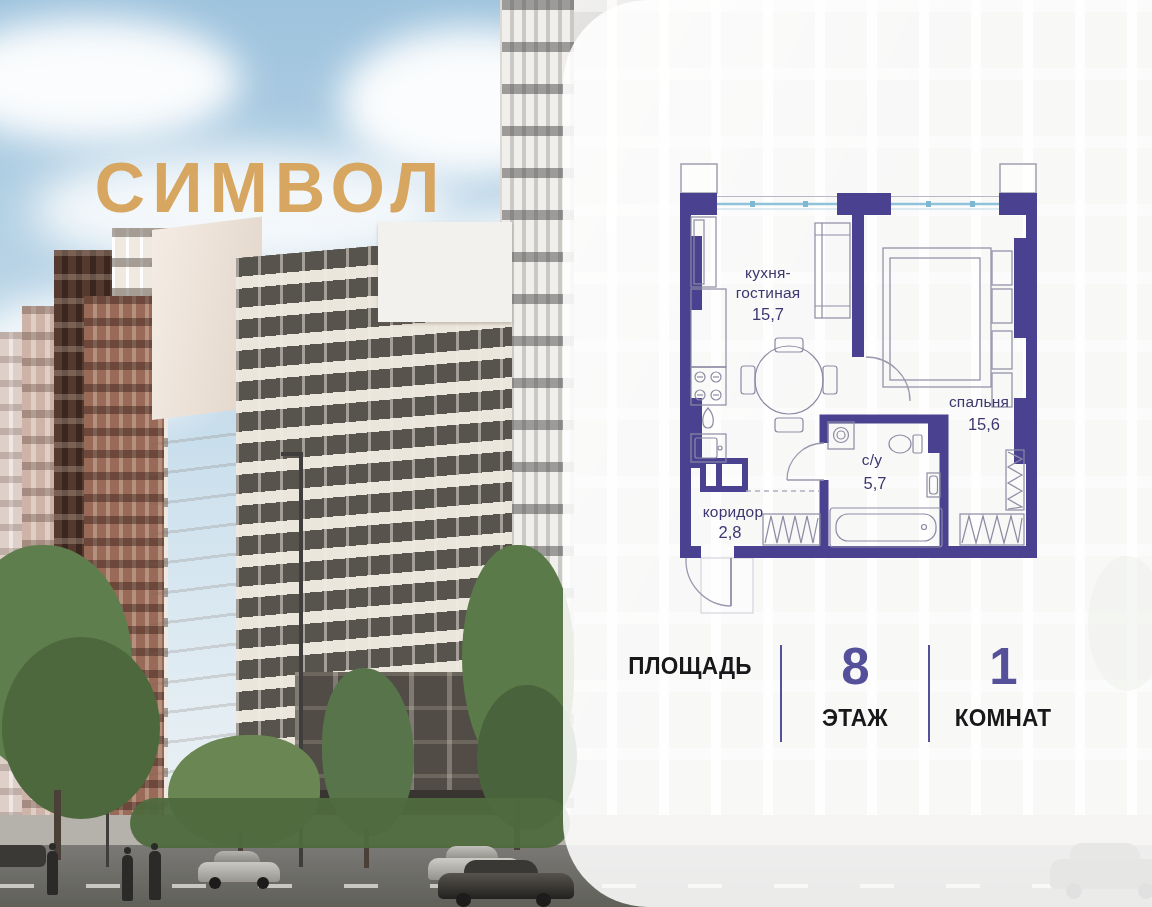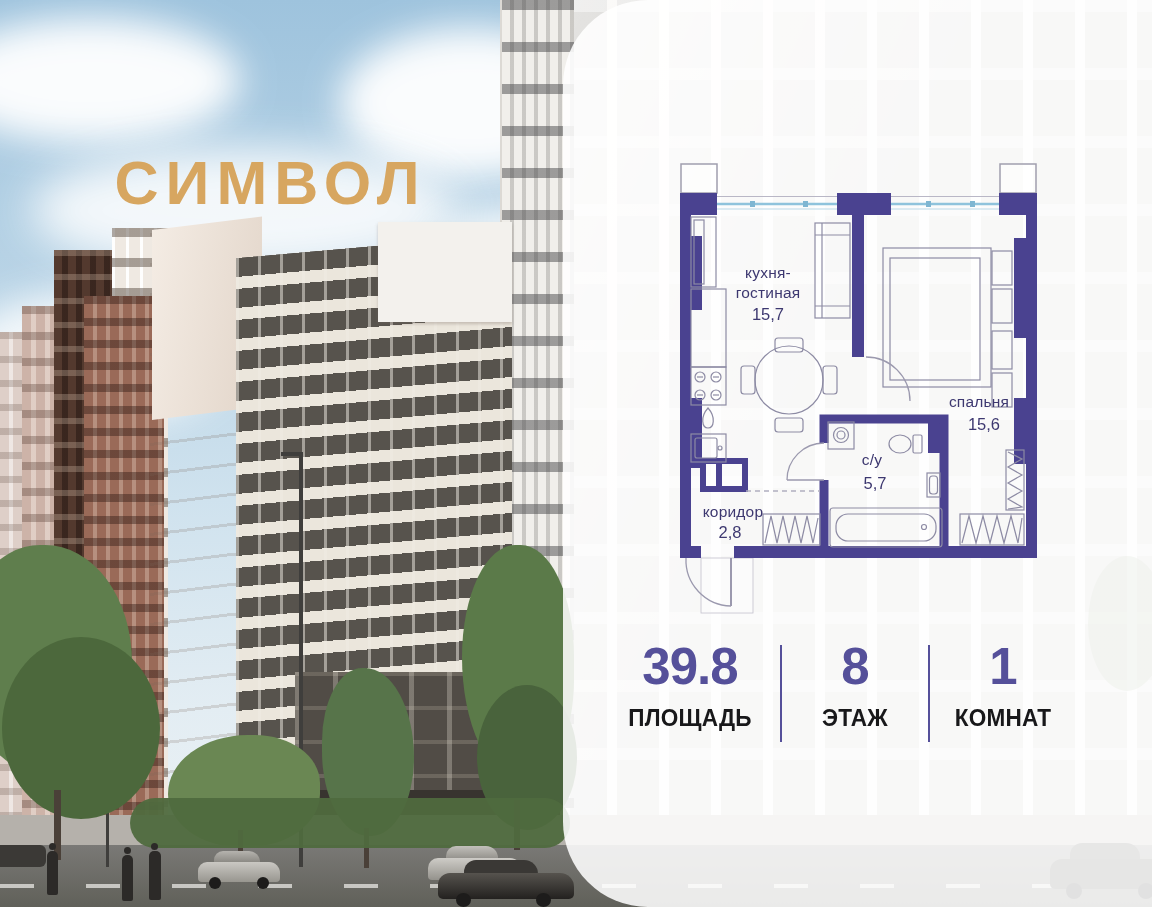--- a/index.html
+++ b/index.html
@@ -9,21 +9,21 @@
   
   .sky{inset:0;background:linear-gradient(180deg,#9ec3dd 0%,#b6d2e5 28%,#cfe2ee 55%,#e3edf3 78%,#eef3f5 100%);z-index:0;}
   .cloud{background:#ffffff;border-radius:50%;filter:blur(18px);z-index:1;}
   .c1{left:-60px;top:18px;width:300px;height:125px;opacity:.95;}
   .c2{left:340px;top:28px;width:260px;height:150px;opacity:.95;}
   .c3{left:30px;top:148px;width:430px;height:125px;opacity:.85;filter:blur(22px);}
   .c4{left:-40px;top:290px;width:270px;height:135px;opacity:.8;}
   .c5{left:300px;top:355px;width:290px;height:115px;opacity:.65;}
   .c6{left:430px;top:205px;width:190px;height:95px;opacity:.8;}
 
-  .logo{left:68px;top:150px;width:405px;text-align:center;font-size:61px;font-weight:700;letter-spacing:7px;color:#D7A660;z-index:2;line-height:1.1;}
+  .logo{left:68px;top:150px;width:405px;text-align:center;font-size:70px;font-weight:700;letter-spacing:7px;color:#D7A660;z-index:2;line-height:1.1;}
 
   
   .bldg-back{left:555px;top:0;width:600px;height:878px;z-index:1;background-color:#e9e7e3;
     background-image:
       linear-gradient(115deg,rgba(255,255,255,.55) 0%,rgba(255,255,255,0) 45%),
       repeating-linear-gradient(90deg,#f7f5f2 0 10px,rgba(176,174,170,.38) 10px 52px),
       repeating-linear-gradient(180deg,rgba(255,255,255,.9) 0 12px,rgba(142,140,136,.22) 12px 68px);}
   .back-tree{left:1088px;top:556px;width:78px;height:135px;background:#7d9468;border-radius:50%;opacity:.55;z-index:2;}
 
   .tower-right{left:500px;top:0;width:72px;height:852px;z-index:3;background-color:#f1efeb;
@@ -326,21 +326,20 @@
     <text class="room-label" x="301" y="249" text-anchor="middle">спальня</text>
     <text class="room-area" x="306" y="272" text-anchor="middle">15,6</text>
     <text class="room-label" x="194" y="307" text-anchor="middle">с/у</text>
     <text class="room-area" x="197" y="331" text-anchor="middle">5,7</text>
     <text class="room-label" x="55" y="359" text-anchor="middle">коридор</text>
     <text class="room-area" x="52" y="380" text-anchor="middle">2,8</text>
   </svg>
 
   <div class="abs stats">
     <div class="stat s1">
-      <div class="stat-value">39.8</div>
       <div class="stat-label">ПЛОЩАДЬ</div>
     </div>
     <div class="stat-divider"></div>
     <div class="stat s2">
       <div class="stat-value">8</div>
       <div class="stat-label">ЭТАЖ</div>
     </div>
     <div class="stat-divider"></div>
     <div class="stat s3">
       <div class="stat-value">1</div>

